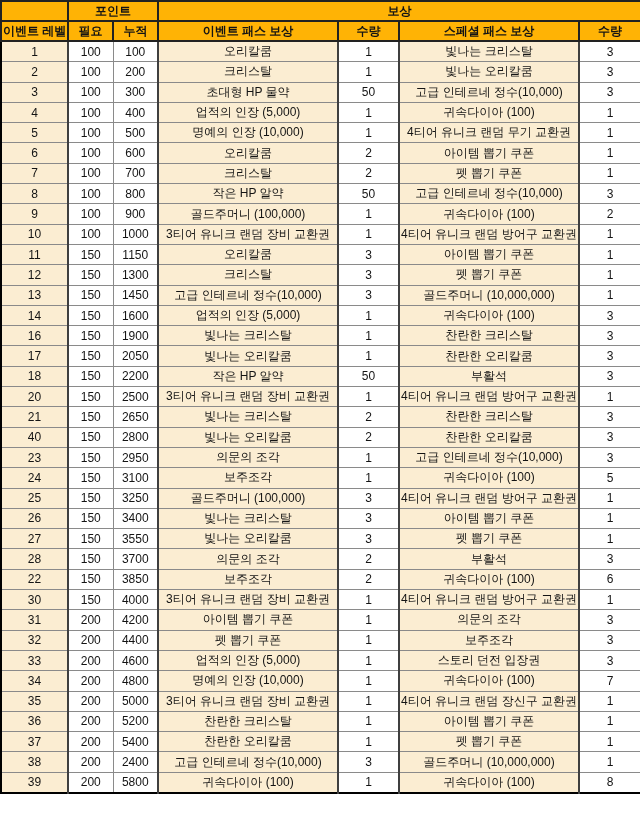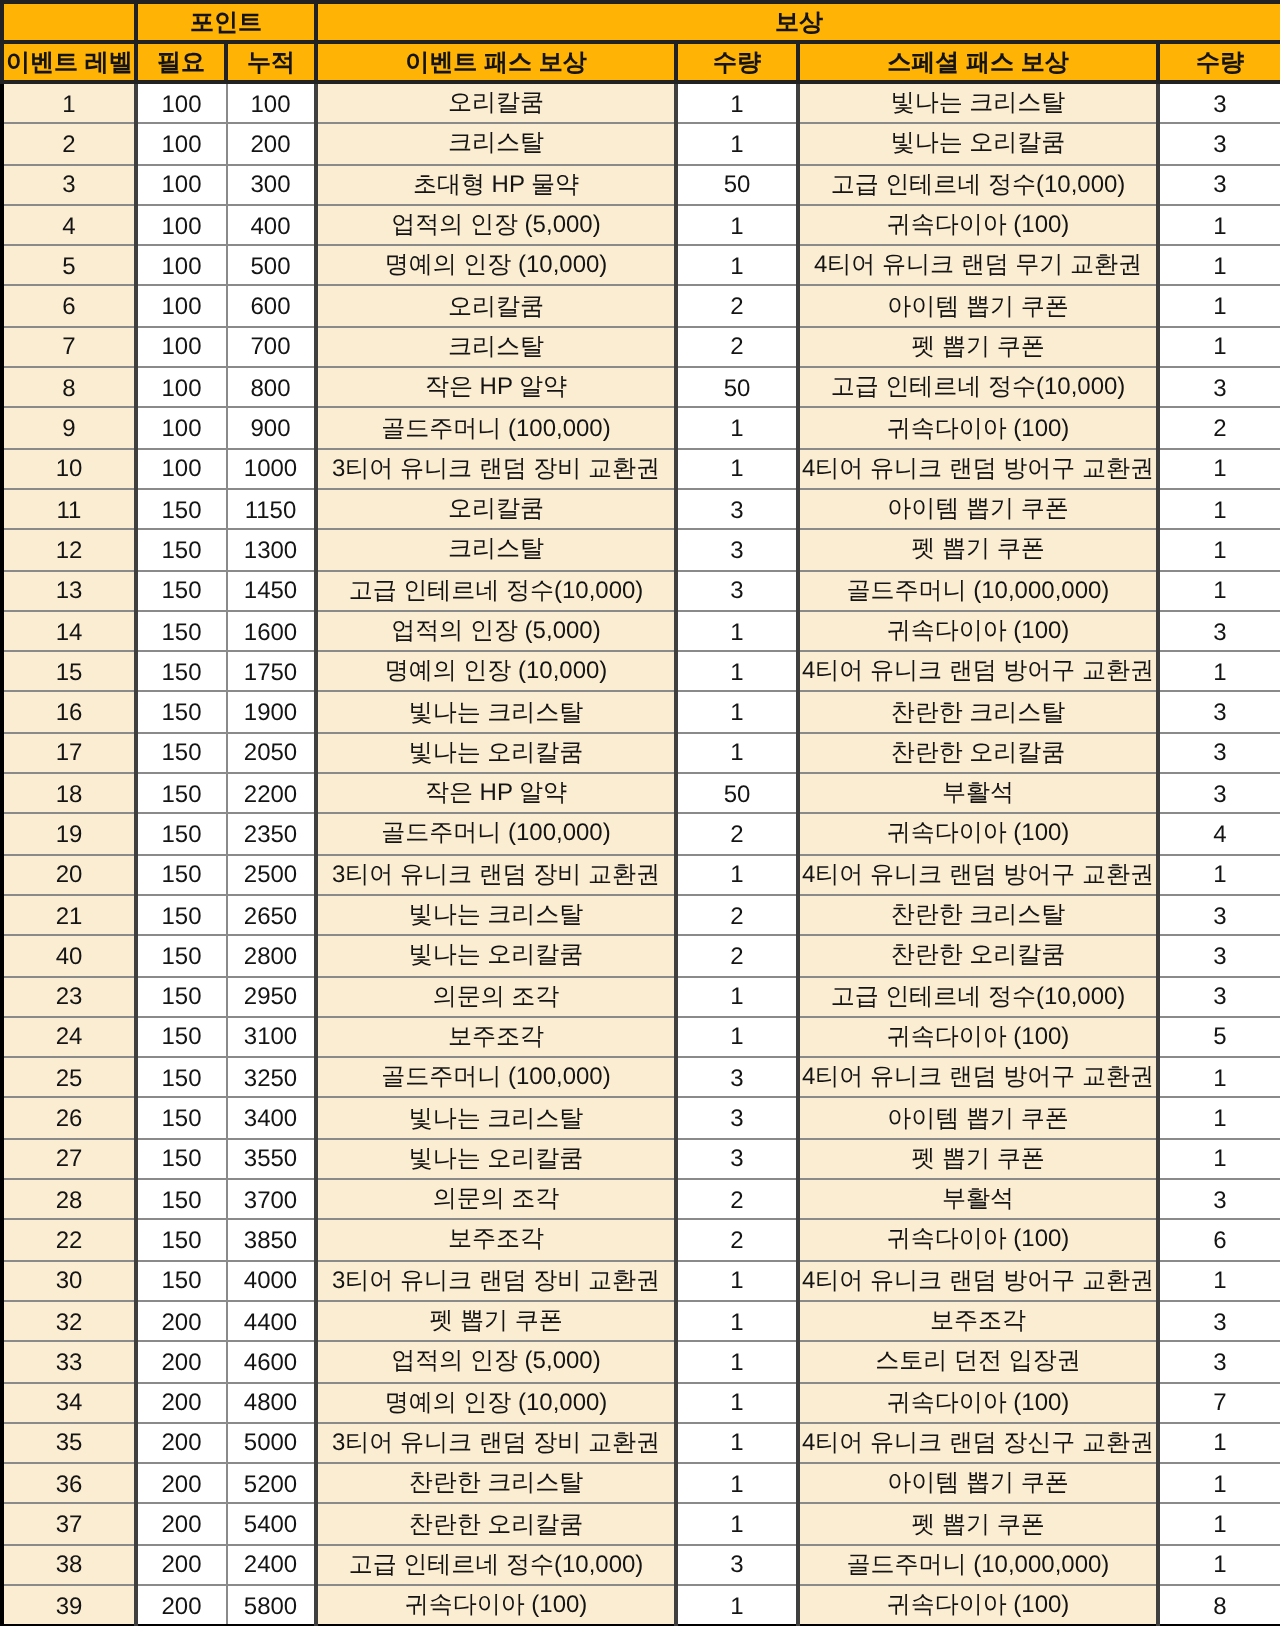--- a/index.html
+++ b/index.html
@@ -196,29 +196,20 @@
       <tr>
         <td class="c0 cream">14</td>
         <td class="c1 white">150</td>
         <td class="c2 white">1600</td>
         <td class="c3 cream">업적의 인장 (5,000)</td>
         <td class="c4 white">1</td>
         <td class="c5 cream">귀속다이아 (100)</td>
         <td class="c6 white">3</td>
       </tr>
       <tr>
-        <td class="c0 cream">15</td>
-        <td class="c1 white">150</td>
-        <td class="c2 white">1750</td>
-        <td class="c3 cream">명예의 인장 (10,000)</td>
-        <td class="c4 white">1</td>
-        <td class="c5 cream">4티어 유니크 랜덤 방어구 교환권</td>
-        <td class="c6 white">1</td>
-      </tr>
-      <tr>
         <td class="c0 cream">16</td>
         <td class="c1 white">150</td>
         <td class="c2 white">1900</td>
         <td class="c3 cream">빛나는 크리스탈</td>
         <td class="c4 white">1</td>
         <td class="c5 cream">찬란한 크리스탈</td>
         <td class="c6 white">3</td>
       </tr>
       <tr>
         <td class="c0 cream">17</td>
@@ -232,29 +223,20 @@
       <tr>
         <td class="c0 cream">18</td>
         <td class="c1 white">150</td>
         <td class="c2 white">2200</td>
         <td class="c3 cream">작은 HP 알약</td>
         <td class="c4 white">50</td>
         <td class="c5 cream">부활석</td>
         <td class="c6 white">3</td>
       </tr>
       <tr>
-        <td class="c0 cream">19</td>
-        <td class="c1 white">150</td>
-        <td class="c2 white">2350</td>
-        <td class="c3 cream">골드주머니 (100,000)</td>
-        <td class="c4 white">2</td>
-        <td class="c5 cream">귀속다이아 (100)</td>
-        <td class="c6 white">4</td>
-      </tr>
-      <tr>
         <td class="c0 cream">20</td>
         <td class="c1 white">150</td>
         <td class="c2 white">2500</td>
         <td class="c3 cream">3티어 유니크 랜덤 장비 교환권</td>
         <td class="c4 white">1</td>
         <td class="c5 cream">4티어 유니크 랜덤 방어구 교환권</td>
         <td class="c6 white">1</td>
       </tr>
       <tr>
         <td class="c0 cream">21</td>
@@ -338,20 +320,29 @@
         <td class="c6 white">6</td>
       </tr>
       <tr>
         <td class="c0 cream">30</td>
         <td class="c1 white">150</td>
         <td class="c2 white">4000</td>
         <td class="c3 cream">3티어 유니크 랜덤 장비 교환권</td>
         <td class="c4 white">1</td>
         <td class="c5 cream">4티어 유니크 랜덤 방어구 교환권</td>
         <td class="c6 white">1</td>
+      </tr>
+      <tr>
+        <td class="c0 cream">31</td>
+        <td class="c1 white">200</td>
+        <td class="c2 white">4200</td>
+        <td class="c3 cream">아이템 뽑기 쿠폰</td>
+        <td class="c4 white">1</td>
+        <td class="c5 cream">의문의 조각</td>
+        <td class="c6 white">3</td>
       </tr>
       <tr>
         <td class="c0 cream">32</td>
         <td class="c1 white">200</td>
         <td class="c2 white">4400</td>
         <td class="c3 cream">펫 뽑기 쿠폰</td>
         <td class="c4 white">1</td>
         <td class="c5 cream">보주조각</td>
         <td class="c6 white">3</td>
       </tr>

